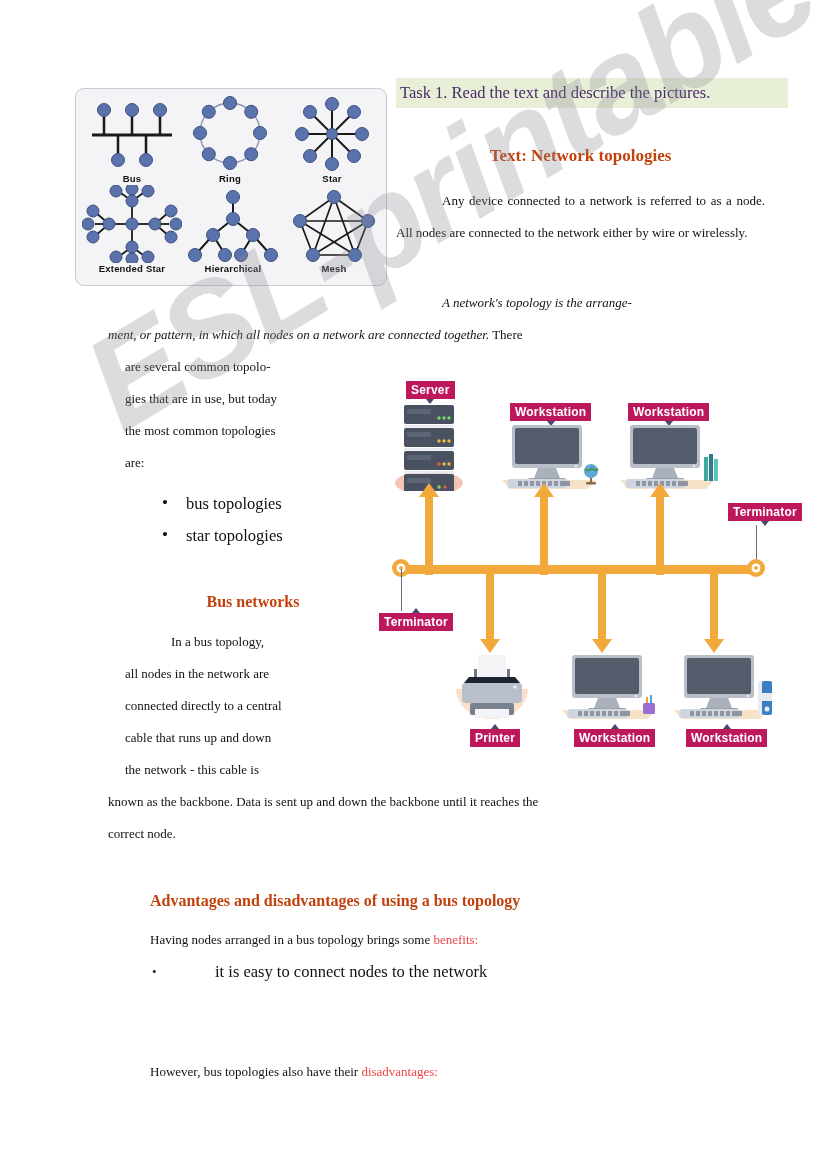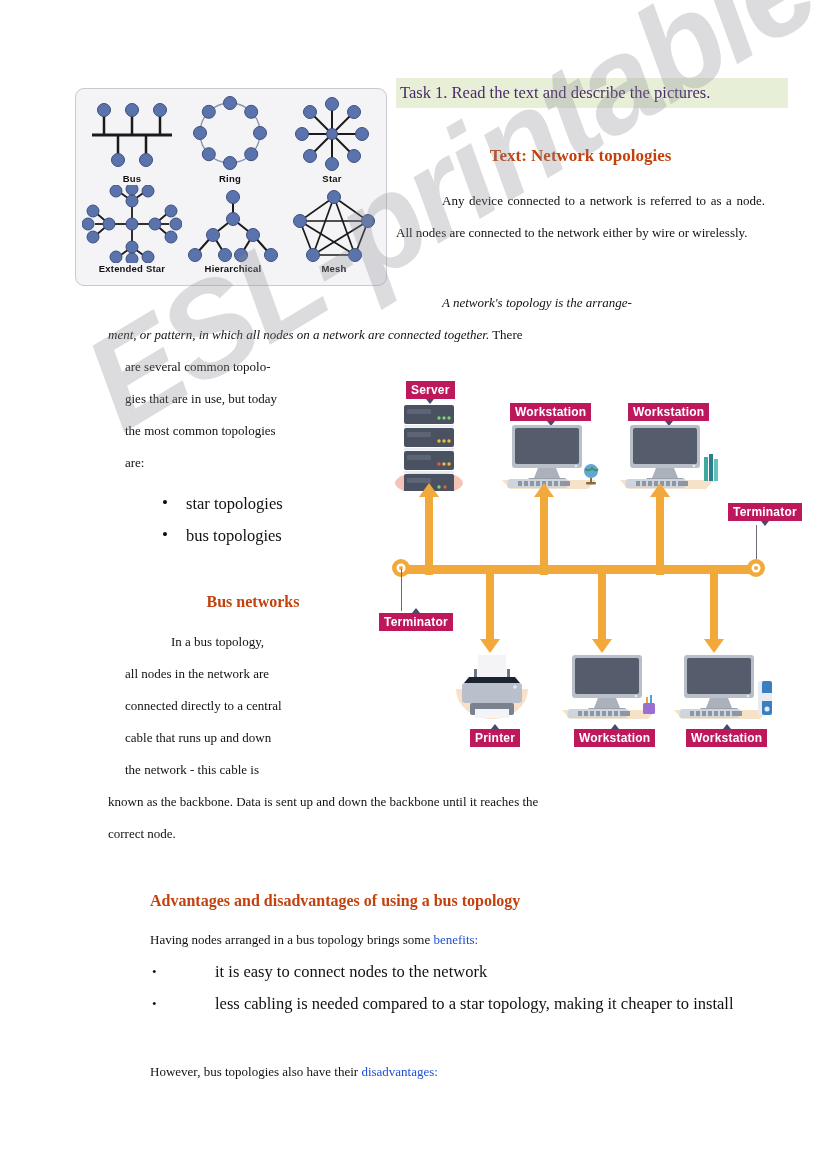--- a/index.html
+++ b/index.html
@@ -71,21 +71,21 @@
 
   .para {
     position:absolute;
     color:#111;
     font-size:13px;
     line-height:32px;
     z-index:3;
     text-align:justify;
   }
   .ital { font-style: italic; }
-  .accent { color:#1d4ed8; }
+  .accent { color:#ef4444; }
 
   
   .narrow { width:290px; left:125px; }
   .full   { width:660px; left:108px; }
 
   .indent { display:inline-block; width:46px; }
 
   ul.bul {
     position:absolute;
     margin:0; padding:0;
@@ -317,42 +317,41 @@
   <span class="ital">A network's topology is the arrange-</span>
 </div>
 <div class="para full" style="top:319px; width:660px;">
   <span class="ital">ment, or pattern, in which all nodes on a network are connected together.</span><span> There</span>
 </div>
 <div class="para narrow" style="top:351px;">
   <span>are several common topolo-<br>gies that are in use, but today<br>the most common topologies<br>are:</span>
 </div>
 
 <ul class="bul" style="left:160px; top:488px; width:230px;">
+  <li>bus topologies</li>
   <li>star topologies</li>
-  <li>bus topologies</li>
 </ul>
 
 <div class="h-center" id="bus-heading">Bus networks</div>
 
 <div class="para narrow" style="top:626px;">
   <span><span class="indent"></span>In a bus topology,<br>all nodes in the network are<br>connected directly to a central<br>cable that runs up and down<br>the network - this cable is</span>
 </div>
 <div class="para full" style="top:786px; width:660px;">
   <span>known as the backbone. Data is sent up and down the backbone until it reaches the<br>correct node.</span>
 </div>
 
 <div class="h-center" id="adv-heading">Advantages and disadvantages of using a bus topology</div>
 
 <div class="para" style="left:150px; top:924px; width:620px;">
   <span>Having nodes arranged in a bus topology brings some </span><span class="accent">benefits:</span>
 </div>
 
 <ul class="bul small-dot" style="left:150px; top:956px; width:620px;">
   <li style="padding-left:65px;">it is easy to connect nodes to the network</li>
-  <li style="padding-left:65px; text-indent:0;">less cabling is needed compared to a star topology, making it cheaper to install</li>
 </ul>
 
 <div class="para" style="left:150px; top:1056px; width:620px;">
   <span>However, bus topologies also have their </span><span class="accent">disadvantages:</span>
 </div>
 
 <div class="watermark">ESL-printables.com</div>
 
 <div class="net">
 

